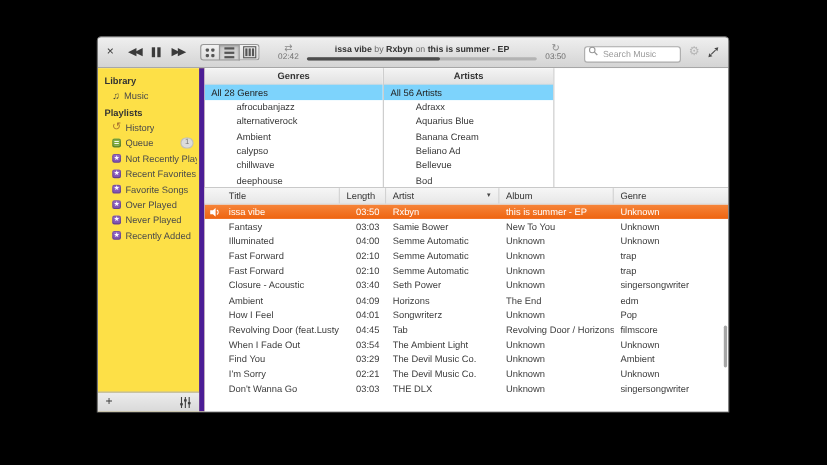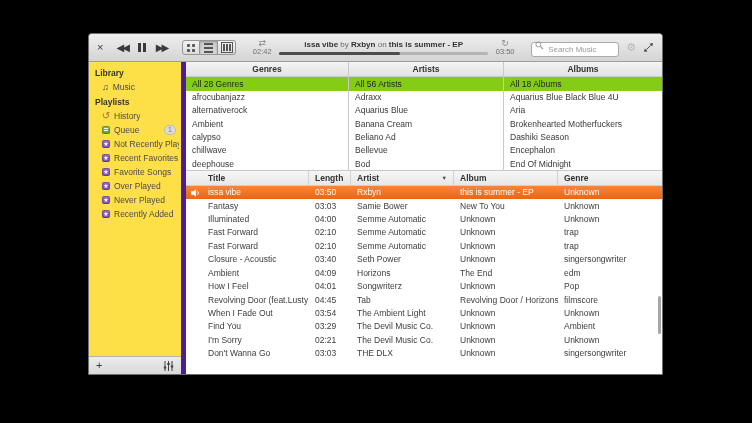--- a/index.html
+++ b/index.html
@@ -91,28 +91,28 @@
   .main{flex:1;display:flex;flex-direction:column;background:#fff;min-width:0;position:relative;}
   .browser{height:108px;flex:0 0 108px;display:flex;border-bottom:1px solid #c9c9c9;}
   .bcol{display:flex;flex-direction:column;border-right:1px solid #c9c9c9;overflow:hidden;box-sizing:border-box;}
   .bcol:nth-child(1){flex:0 0 163px;}
   .bcol:nth-child(2){flex:0 0 155px;}
   .bcol:nth-child(3){flex:1;border-right:none;}
   .bcol-header{
     height:14px;flex:0 0 14px;background:linear-gradient(#f4f4f4,#e2e2e2);border-bottom:1px solid #cdcdcd;
     font-size:8.5px;font-weight:bold;color:#333;text-align:center;line-height:14px;
   }
-  .ball{height:14px;flex:0 0 14px;background:#84cc16;font-size:8.5px;color:#222;padding-left:6px;line-height:14px;white-space:nowrap;overflow:hidden;}
-  .bitem{height:13.33px;flex:0 0 13.33px;font-size:8.5px;color:#383838;padding-left:6px;line-height:13.33px;white-space:nowrap;overflow:hidden;}
+  .ball{height:14px;flex:0 0 14px;background:#7dd3fc;font-size:8.5px;color:#222;padding-left:6px;line-height:14px;white-space:nowrap;overflow:hidden;}
+  .bitem{height:13.33px;flex:0 0 13.33px;font-size:8.5px;color:#383838;padding-left:6px;line-height:13.33px;white-space:nowrap;overflow:hidden;margin-left:23px;}
   
   .table{flex:1;display:flex;flex-direction:column;min-height:0;position:relative;}
-  .thead{height:14px;flex:0 0 14px;display:flex;background:linear-gradient(#f6f6f6,#e7e7e7);border-bottom:1px solid #cfcfcf;font-size:8.5px;font-weight:bold;color:#333;}
+  .thead{height:14px;flex:0 0 14px;display:flex;background:linear-gradient(#f6f6f6,#e7e7e7);border-bottom:1px solid #cfcfcf;font-size:8.5px;font-weight:normal;color:#333;}
   .th{box-sizing:border-box;border-right:1px solid #d2d2d2;padding:0 6px;line-height:13px;display:flex;align-items:center;white-space:nowrap;overflow:hidden;}
   .c0{width:123px;flex:0 0 123px;}
-  .c1{width:42px;flex:0 0 42px;}
+  .c1{width:42px;flex:0 0 42px;text-align:right;}
   .c2{width:103px;flex:0 0 103px;}
   .c3{width:104px;flex:0 0 104px;align-items:flex-end;}
   .c4{flex:1;border-right:none;}
   .th.c0{padding-left:22px;}
   .th .sort{margin-left:auto;font-size:5.5px;color:#444;}
   .tbody{flex:1;overflow:hidden;}
   .tr{display:flex;height:13.43px;font-size:8.5px;color:#3c3c3c;align-items:center;}
   .td{box-sizing:border-box;padding:0 6px;white-space:nowrap;overflow:hidden;line-height:13px;}
   .td.c0{padding-left:22px;position:relative;}
   .tr.sel{background:linear-gradient(#f6853a,#ee6410);color:#fff;}
@@ -270,30 +270,20 @@
           <div class="bcol">
             <div class="bcol-header">Artists</div>
             <div class="ball">All 56 Artists</div>
             <div class="bitem">Adraxx</div>
             <div class="bitem">Aquarius Blue</div>
             <div class="bitem">Banana Cream</div>
             <div class="bitem">Beliano Ad</div>
             <div class="bitem">Bellevue</div>
             <div class="bitem">Bod</div>
           </div>
-          <div class="bcol">
-            <div class="bcol-header">Albums</div>
-            <div class="ball">All 18 Albums</div>
-            <div class="bitem">Aquarius Blue Black Blue 4U</div>
-            <div class="bitem">Aria</div>
-            <div class="bitem">Brokenhearted Motherfuckers</div>
-            <div class="bitem">Dashiki Season</div>
-            <div class="bitem">Encephalon</div>
-            <div class="bitem">End Of Midnight</div>
-          </div>
         </div>
 
       <div class="table">
         <div class="thead">
           <div class="th c0">
               <span>Title</span>
             </div>
           <div class="th c1">
               <span>Length</span>
             </div>

